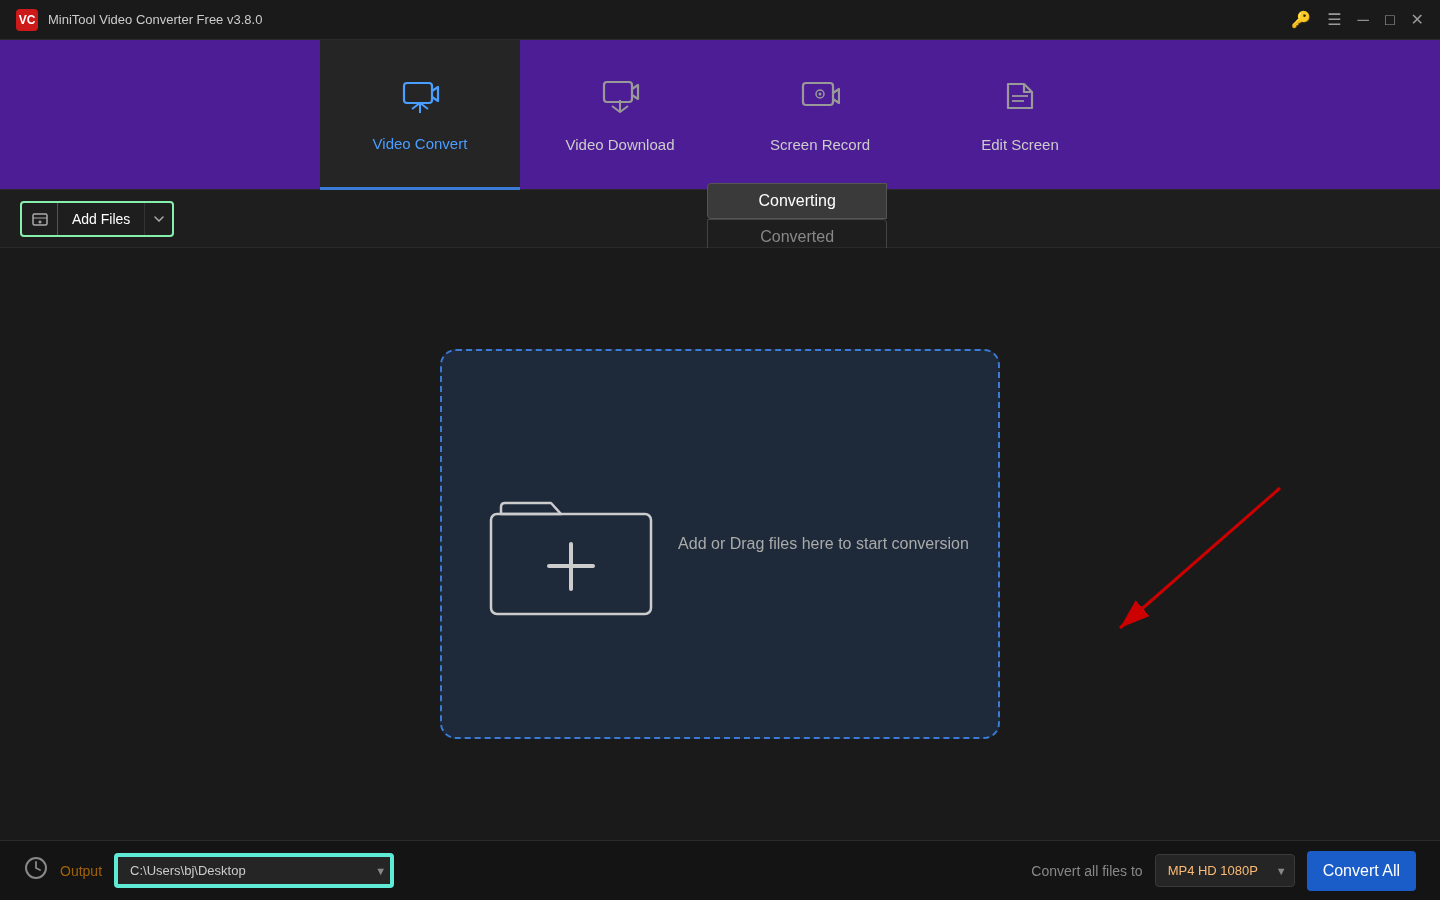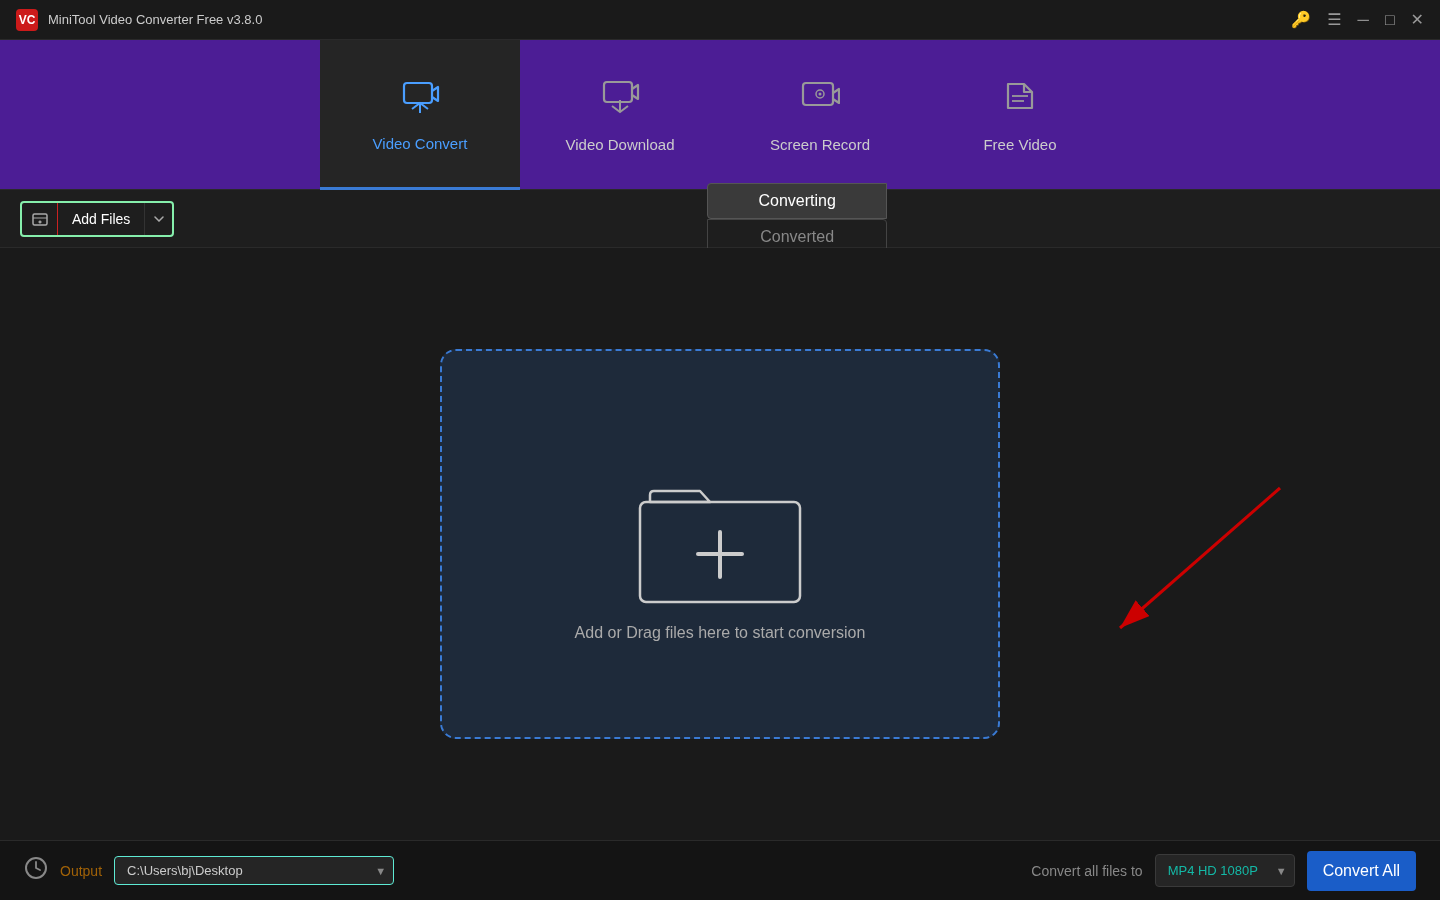--- a/index.html
+++ b/index.html
@@ -193,21 +193,20 @@
     }
 
     
     .drop-zone {
       width: 560px;
       height: 390px;
       border: 2px dashed #3a7bd5;
       border-radius: 16px;
       background: #1e2a3a;
       display: flex;
-      flex-direction: column;
       align-items: center;
       justify-content: center;
       gap: 7px;
       cursor: pointer;
       position: relative;
     }
 
     
     .folder-icon-wrapper {
       display: flex;
@@ -247,21 +246,21 @@
     .clock-icon {
       color: #888;
       font-size: 22px;
     }
     .output-label {
       font-size: 14px;
       color: #a16207;
     }
     .output-path-select {
       background: #252525;
-      border: 1px solid #5eead4;
+      border: 4px solid #5eead4;
       color: #cccccc;
       font-size: 13px;
       padding: 6px 30px 6px 12px;
       border-radius: 4px;
       width: 280px;
       -webkit-appearance: none;
       appearance: none;
       cursor: pointer;
     }
     .output-path-wrapper {
@@ -286,21 +285,21 @@
       color: #888;
     }
     .format-select-wrapper {
       position: relative;
       display: inline-flex;
       align-items: center;
     }
     .format-select {
       background: #252525;
       border: 1px solid #3a3a3a;
-      color: #14b8a6;
+      color: #fdba74;
       font-size: 13px;
       padding: 8px 30px 8px 12px;
       border-radius: 4px;
       min-width: 140px;
       -webkit-appearance: none;
       appearance: none;
       cursor: pointer;
     }
     .format-chevron {
       position: absolute;
@@ -386,21 +385,21 @@
 
   <div class="nav-item">
     <div class="nav-icon">
       <svg class="nav-svg" viewBox="0 0 40 40" fill="none" xmlns="http://www.w3.org/2000/svg">
         <path d="M8 32 L8 8 L24 8 L32 16 L32 32 Z" stroke="#999" stroke-width="2.2" fill="none" stroke-linejoin="round"></path>
         <path d="M24 8 L24 16 L32 16" stroke="#999" stroke-width="2.2" fill="none" stroke-linejoin="round"></path>
         <line x1="12" y1="20" x2="28" y2="20" stroke="#999" stroke-width="1.8"></line>
         <line x1="12" y1="25" x2="24" y2="25" stroke="#999" stroke-width="1.8"></line>
       </svg>
     </div>
-    <span class="nav-label">Free Video</span>
+    <span class="nav-label">Edit Screen</span>
   </div>
 </div>
 
 <div class="toolbar">
   <div class="add-files-btn-group">
     <button class="add-files-icon-btn">
       <svg width="16" height="16" viewBox="0 0 16 16" fill="none">
         <rect x="1" y="3" width="14" height="11" rx="1.5" stroke="#aaa" stroke-width="1.5" fill="none"></rect>
         <path d="M1 7 L15 7" stroke="#aaa" stroke-width="1.2"></path>
         <line x1="8" y1="9.5" x2="8" y2="12.5" stroke="#aaa" stroke-width="1.4"></line>

